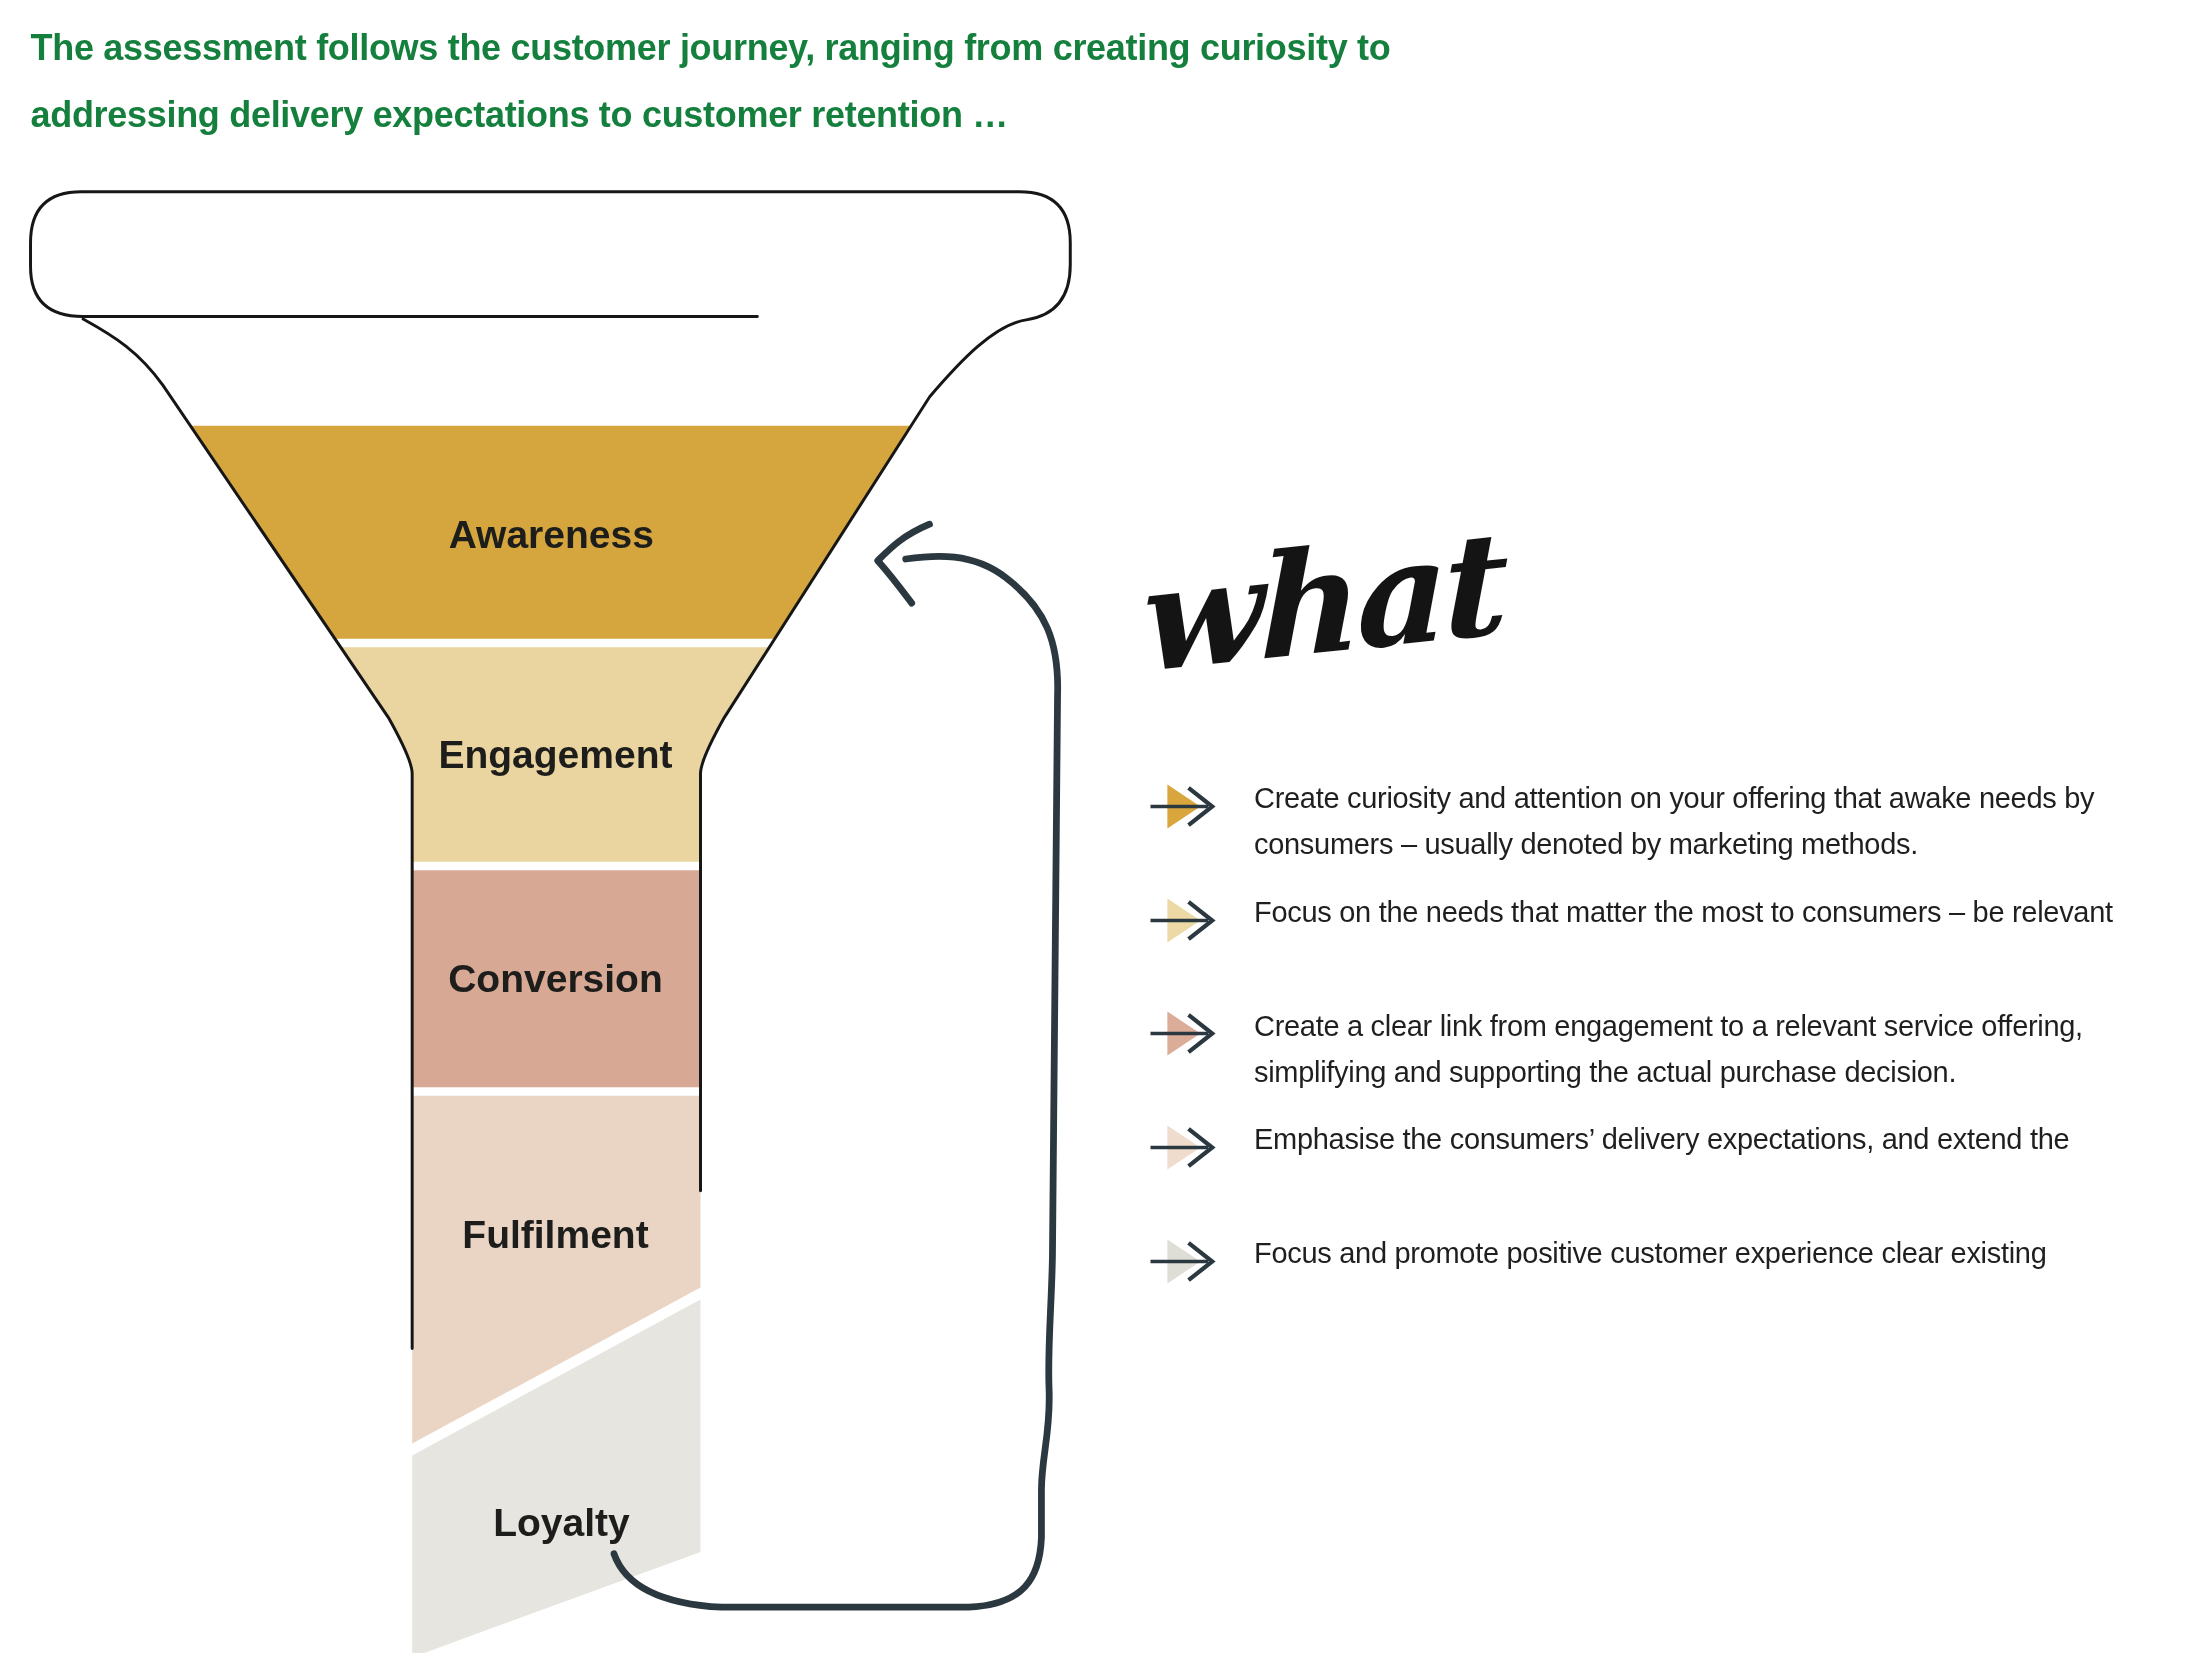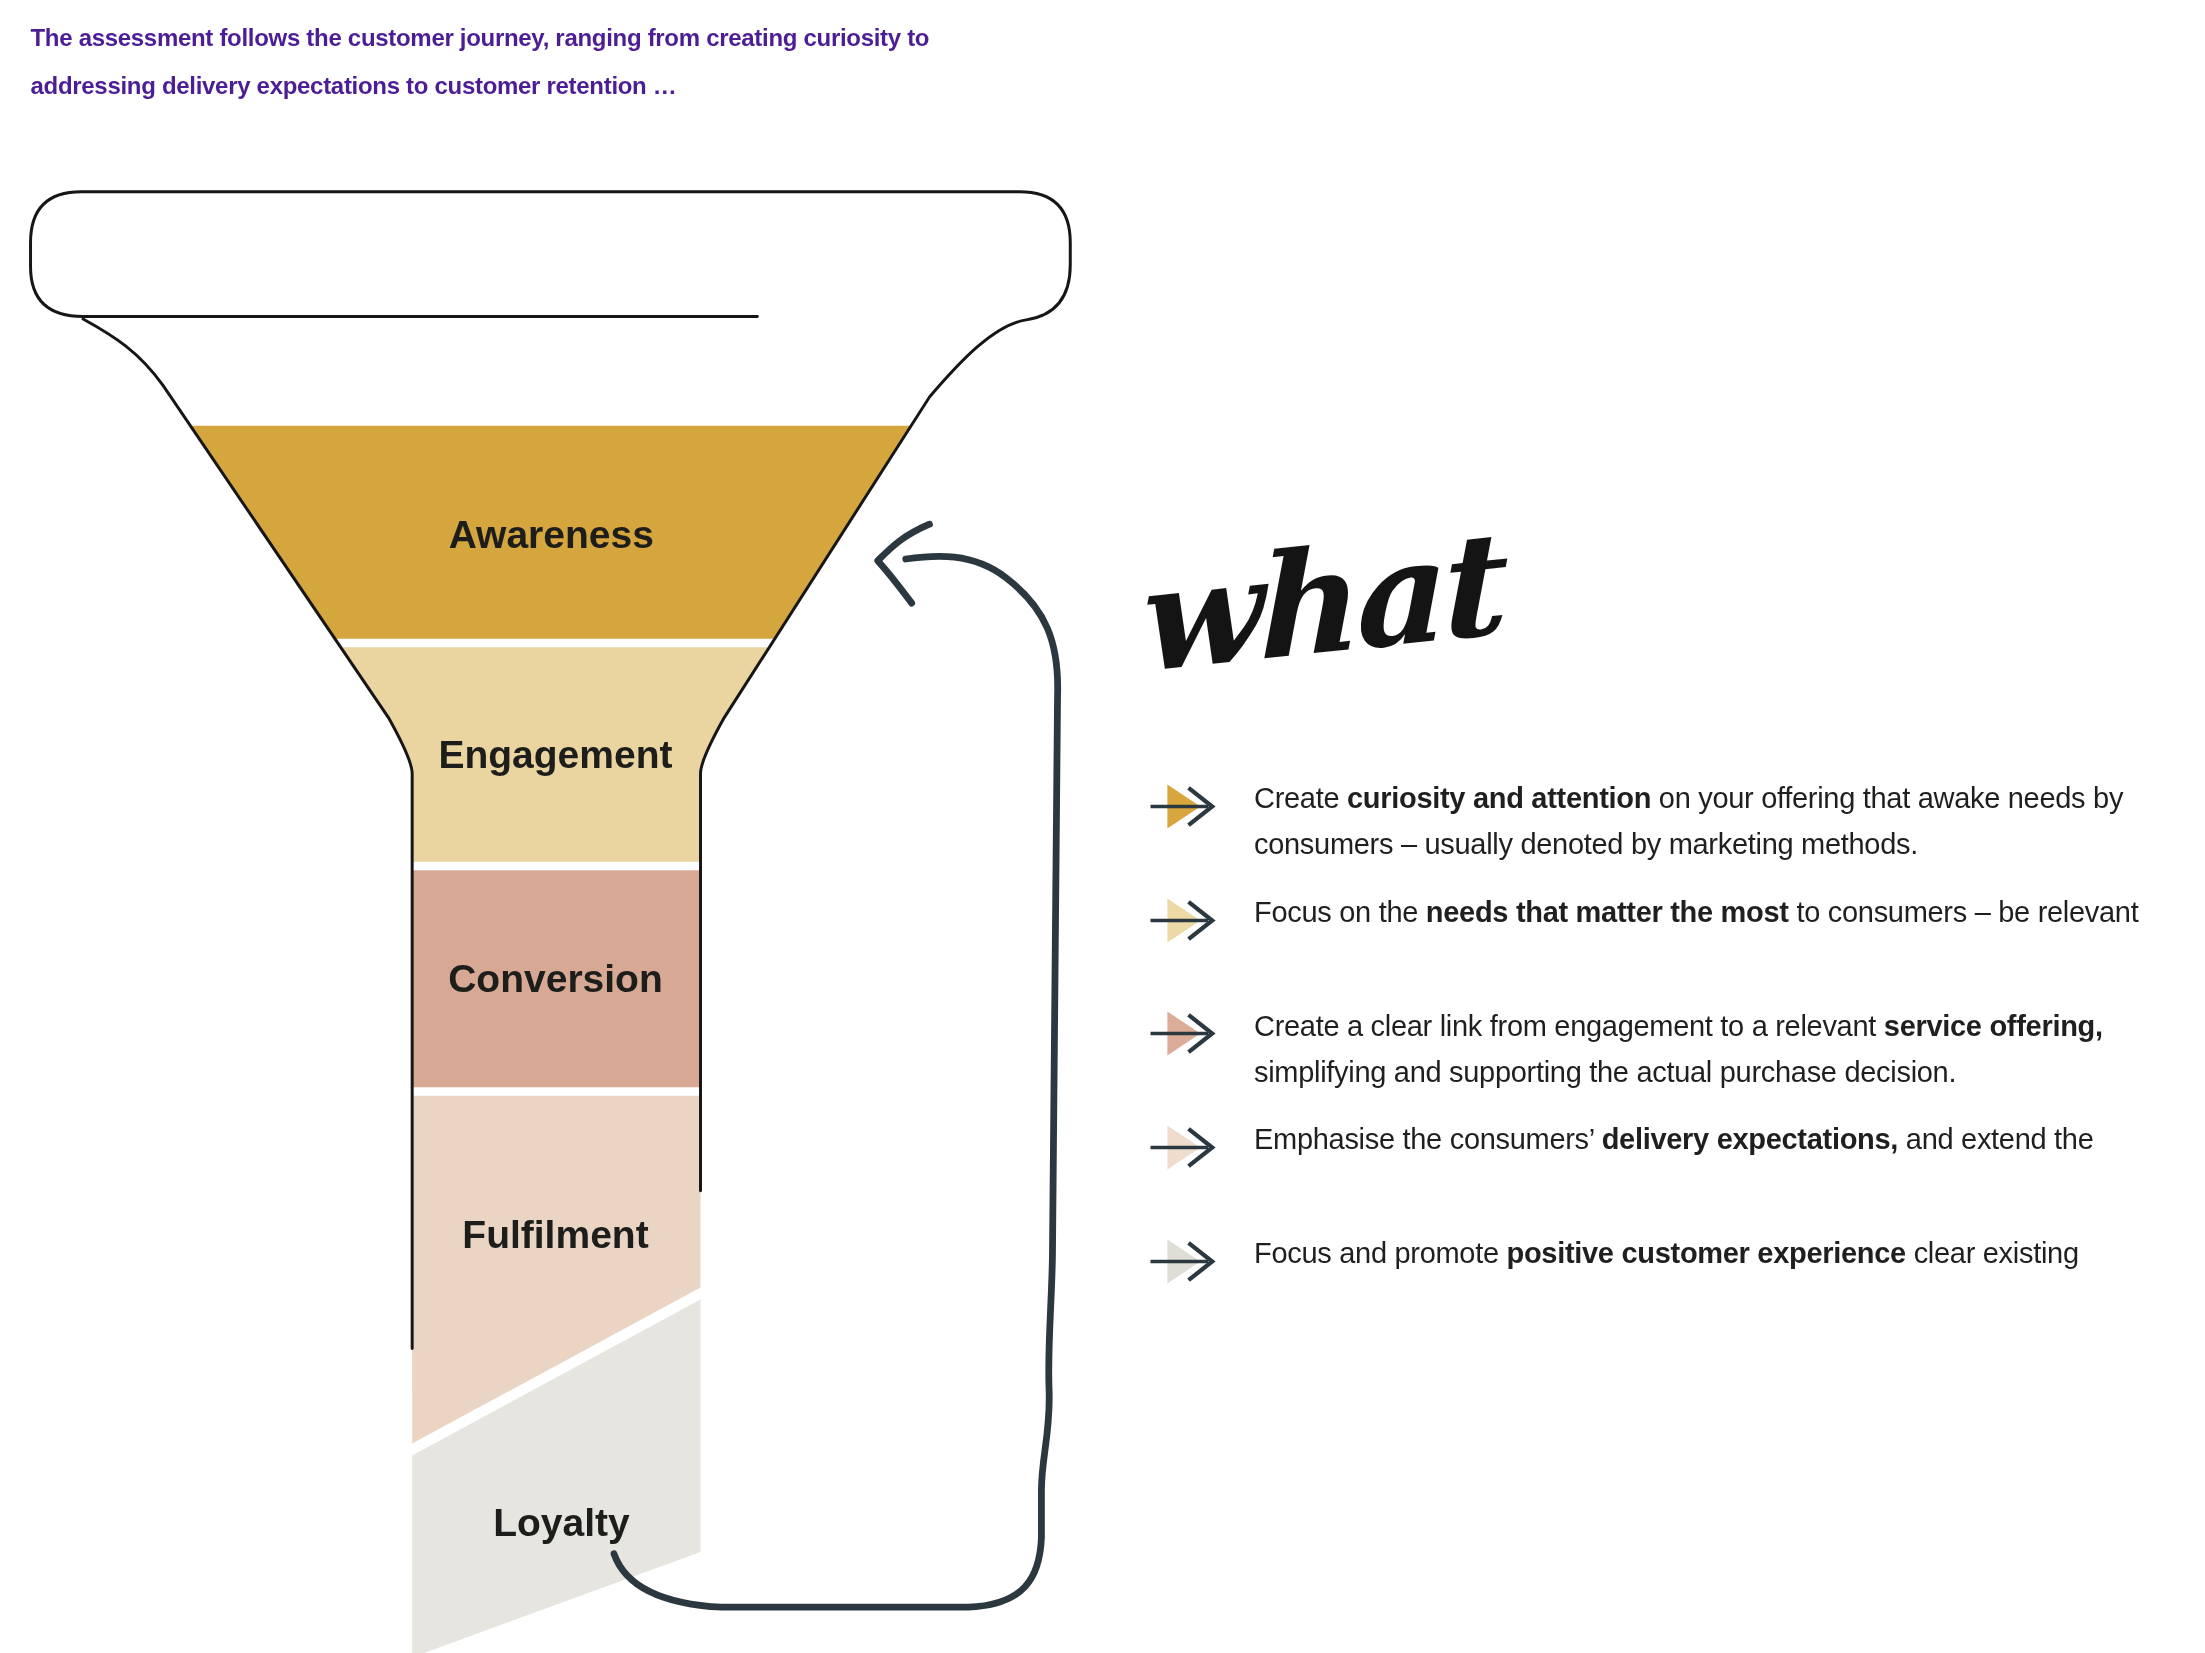--- a/index.html
+++ b/index.html
@@ -6,25 +6,25 @@
   #stage{
     position:relative;
     width:2205px;height:1654px;
     background:#ffffff;
     overflow:hidden;
     font-family:"Liberation Sans", sans-serif;
   }
   .page-title{
     position:absolute;
     left:30.5px;top:13.6px;
-    font-size:24px;
-    line-height:48px;
+    font-size:36px;
+    line-height:67px;
     font-weight:700;
     letter-spacing:-0.3px;
-    color:#4c1d95;
+    color:#15803d;
     white-space:pre-line;
   }
   svg.diagram{position:absolute;left:0;top:0;width:2205px;height:1654px;}
   .stage-label{
     font-family:"Liberation Sans", sans-serif;
     font-weight:700;
     font-size:46px;
     fill:#1d1d1b;
     text-anchor:middle;
   }
@@ -44,21 +44,21 @@
   .bullet-row{position:absolute;}
   .bullet-icon{position:absolute;width:78px;height:71px;}
   .bullet-text{
     position:absolute;
     width:958px;
     font-size:29px;
     line-height:46px;
     letter-spacing:-0.3px;
     color:#1f1f1f;
   }
-  .bullet-text b{font-weight:700;}
+  .bullet-text b{font-weight:400;}
 </style>
 </head>
 <body>
 
 <div id="stage">
 
   <div class="page-title">The assessment follows the customer journey, ranging from creating curiosity to
 addressing delivery expectations to customer retention …</div>
 
   <svg class="diagram" viewBox="0 0 2600 1950" aria-hidden="true">

